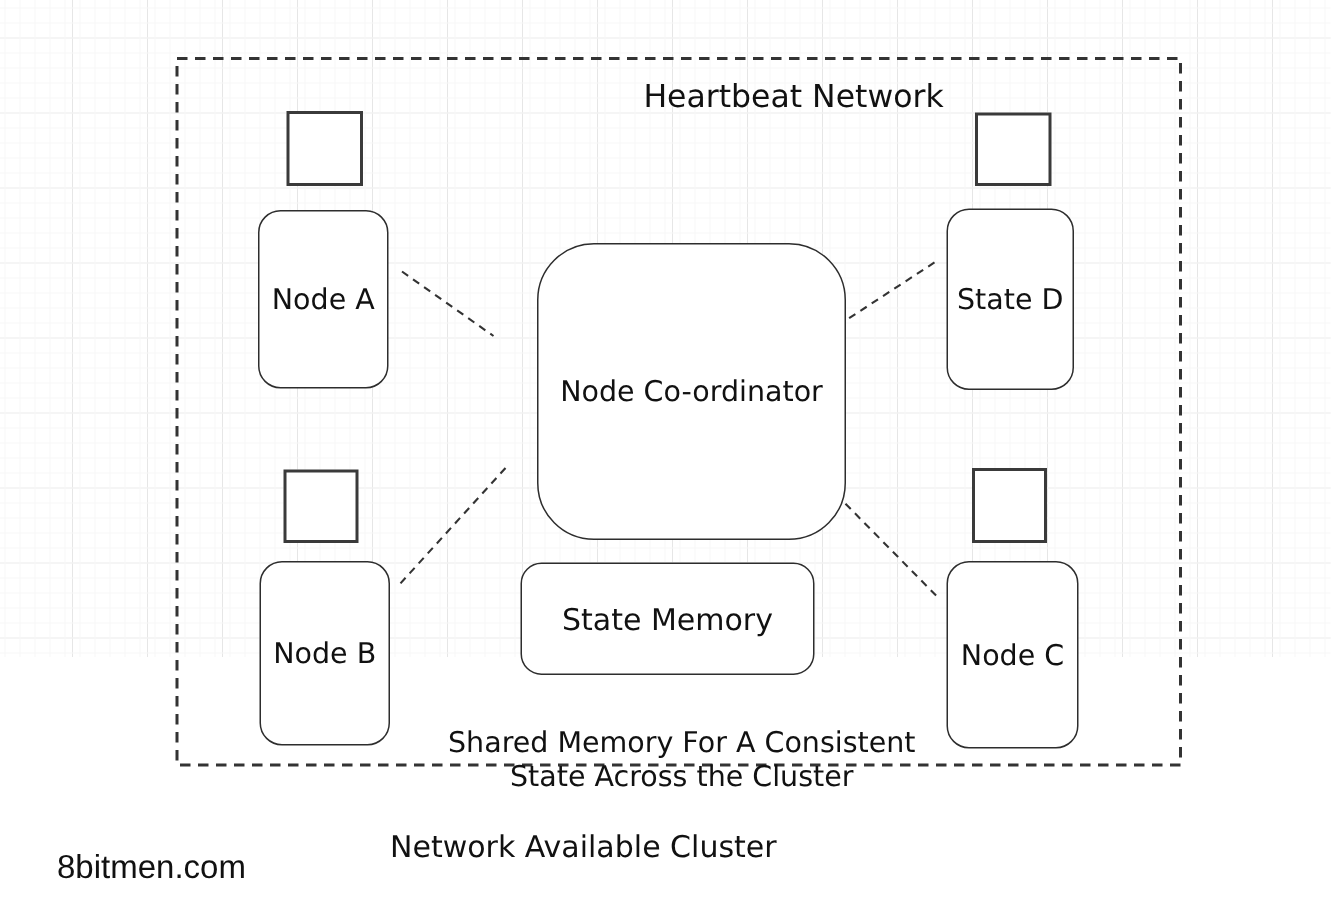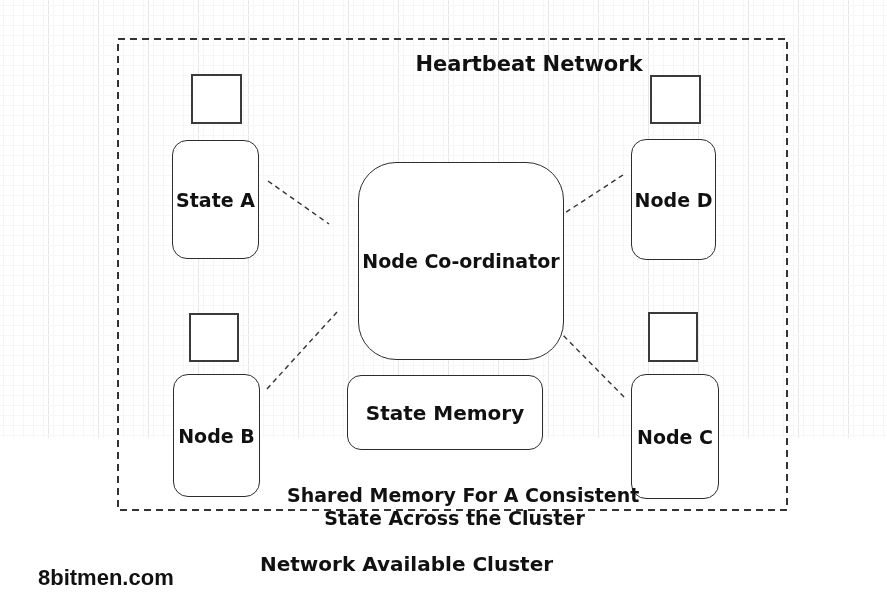--- a/index.html
+++ b/index.html
@@ -13,21 +13,20 @@
     position: relative;
     width: 887px; height: 438px;
     background-color: #ffffff;
     background-image:
       linear-gradient(#f6f6f6 1px, transparent 1px),
       linear-gradient(90deg, #f6f6f6 1px, transparent 1px),
       linear-gradient(#e6e6e6 1px, transparent 1px),
       linear-gradient(90deg, #e6e6e6 1px, transparent 1px);
     background-size: 10px 10px, 10px 10px, 50px 50px, 50px 50px;
     background-position: 0 5px, 3px 0, 0 25px, -2px 0;
-    font-weight: bold;
   }
   .layer {
     position: absolute; left: 0; top: 0;
     width: 887px; height: 614px;
   }
   .title {
     position: absolute;
     left: 379px; top: 52px; width: 300px;
     text-align: center;
     font-size: 21px;
@@ -106,36 +105,36 @@
     <line x1="268" y1="181" x2="329" y2="224" stroke="#333333" stroke-width="1.4" stroke-dasharray="5 4"></line>
     <line x1="551" y1="222" x2="626" y2="173" stroke="#333333" stroke-width="1.4" stroke-dasharray="5 4"></line>
     <line x1="337" y1="312" x2="266" y2="390" stroke="#333333" stroke-width="1.4" stroke-dasharray="5 4"></line>
     <line x1="551" y1="323" x2="626" y2="399" stroke="#333333" stroke-width="1.4" stroke-dasharray="5 4"></line>
   </svg>
 
   <div class="title">Heartbeat Network</div>
 
   <div class="port" style="left:191px; top:74px; width:51px; height:50px;"></div>
   <div class="nodebox" style="left:172px; top:140px; width:87px; height:119px;">
-    <span>State A</span>
+    <span>Node A</span>
   </div>
 
   <div class="port" style="left:189px; top:313px; width:50px; height:49px;"></div>
   <div class="nodebox" style="left:173px; top:374px; width:87px; height:123px;align-items:center;">
     <span>Node B</span>
   </div>
 
   <div class="port" style="left:648px; top:312px; width:50px; height:50px;"></div>
   <div class="nodebox" style="left:631px; top:374px; width:88px; height:125px;">
     <span>Node C</span>
   </div>
 
   <div class="port" style="left:650px; top:75px; width:51px; height:49px;"></div>
   <div class="nodebox" style="left:631px; top:139px; width:85px; height:121px;">
-    <span>Node D</span>
+    <span>State D</span>
   </div>
 
   <div class="coordinator">
     <span>Node Co-ordinator</span>
   </div>
 
   <div class="shared-memory">
     <span>State Memory</span>
   </div>
 

